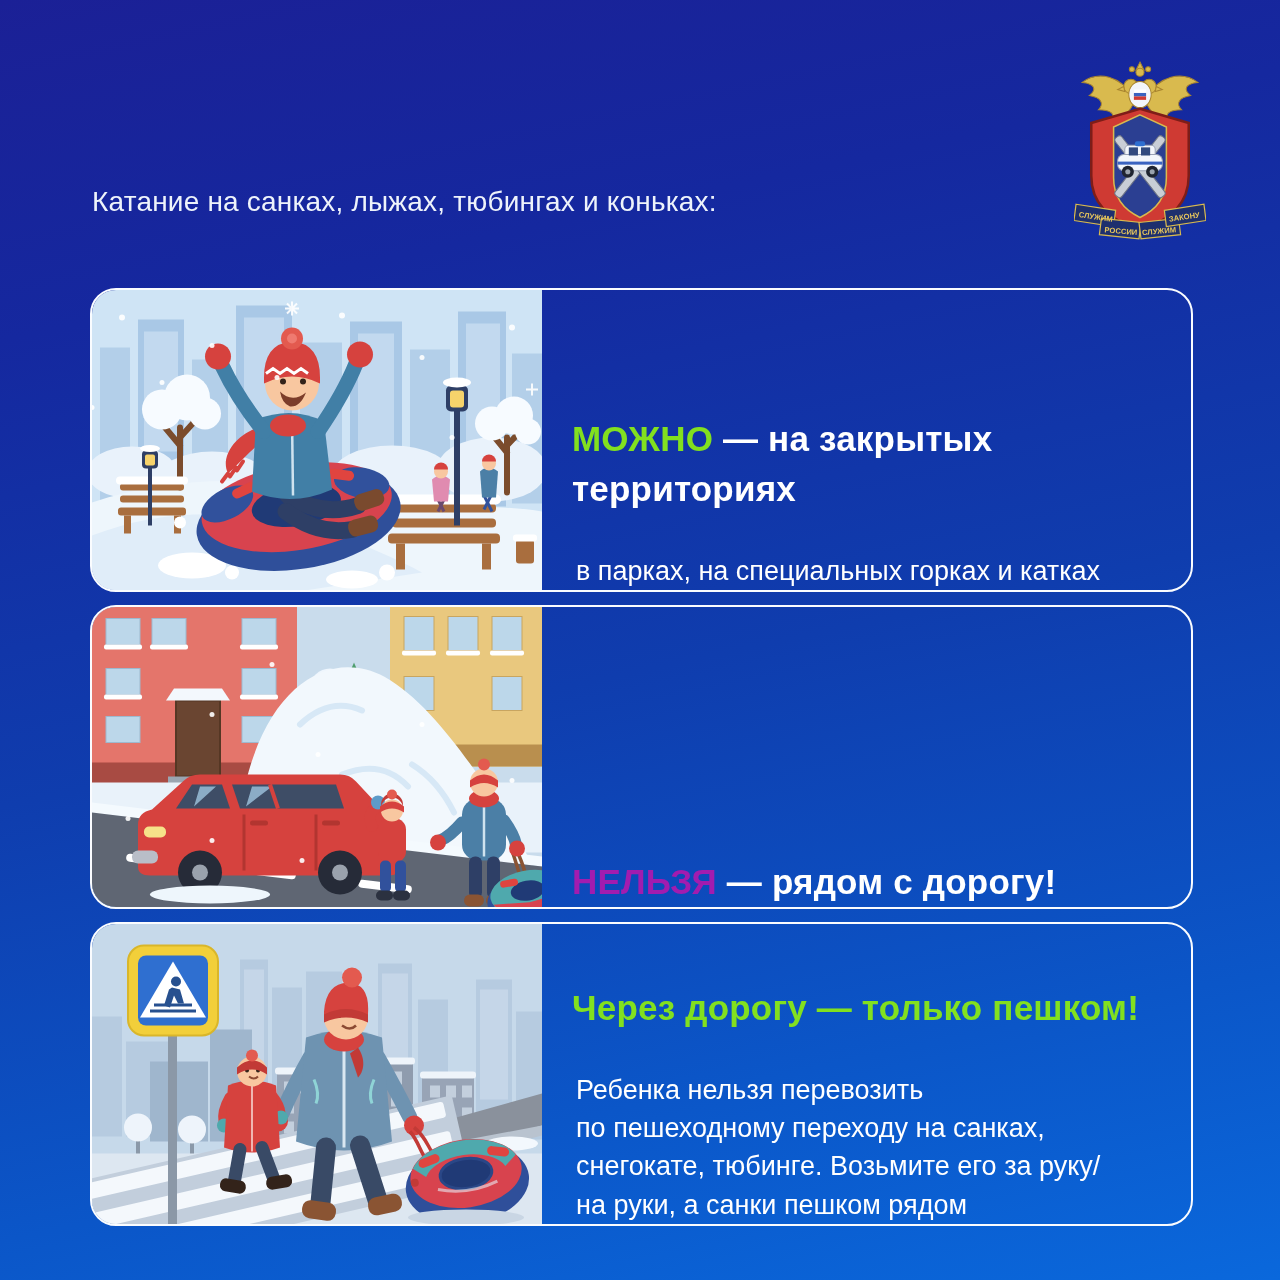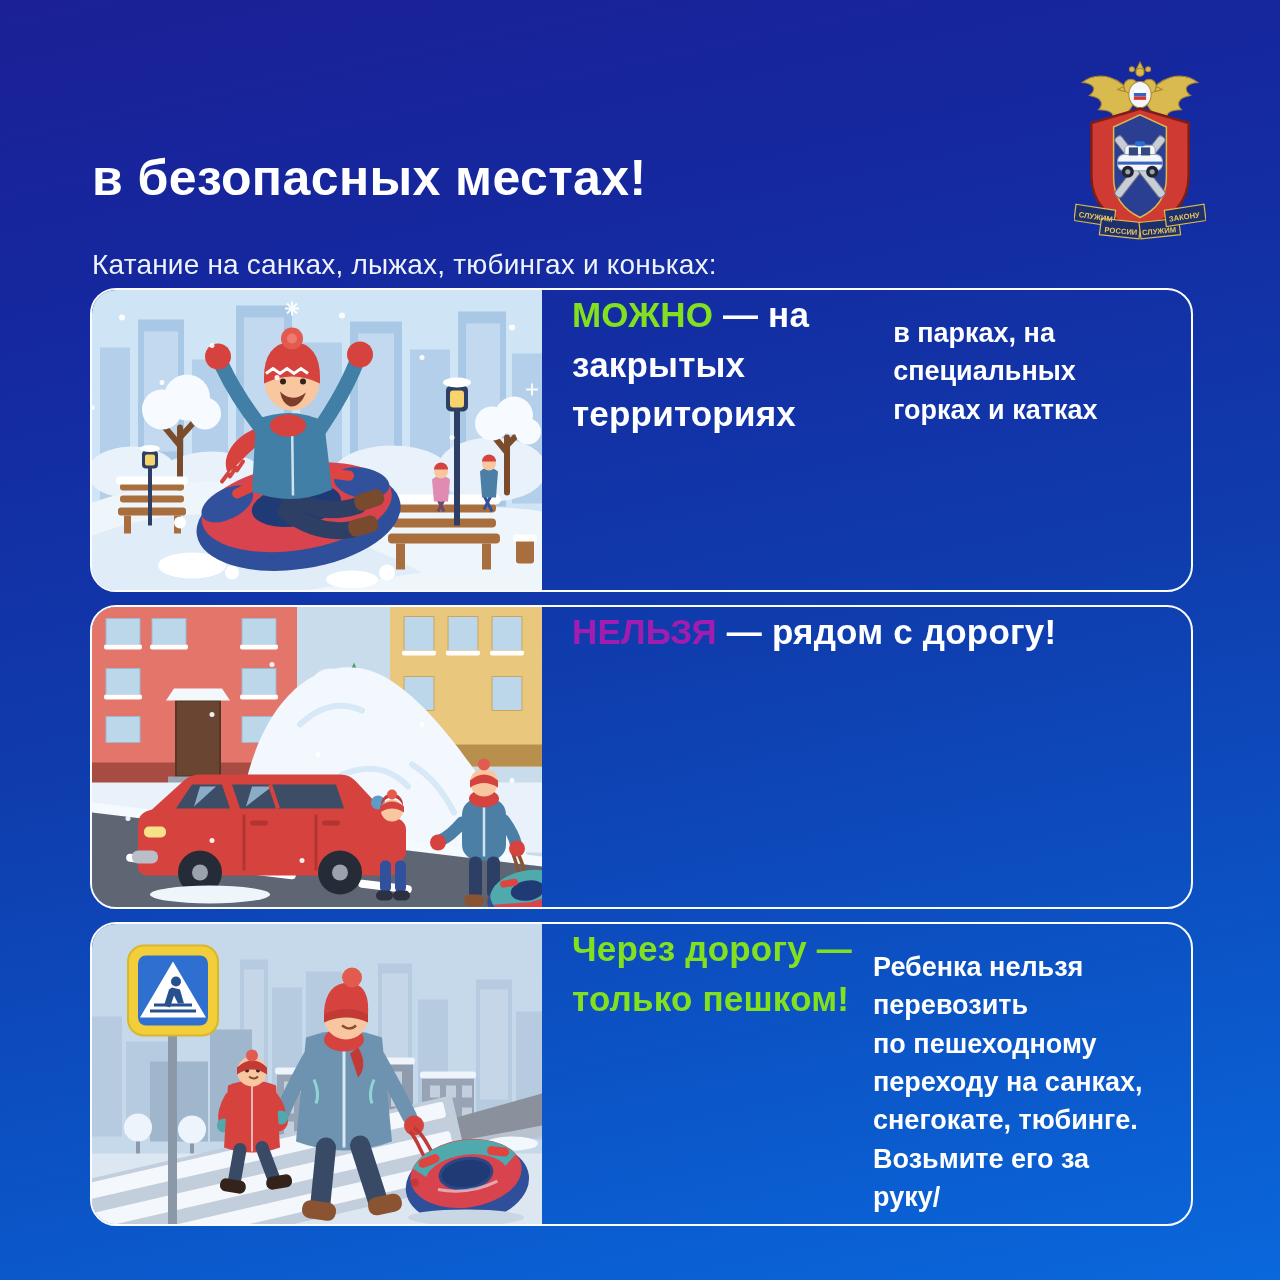--- a/index.html
+++ b/index.html
@@ -12,32 +12,32 @@
   .title{font-size:50px;font-weight:800;line-height:1.26;letter-spacing:.4px;margin:0;}
   .subtitle{font-size:28px;font-weight:500;margin:39px 0 0 0;color:#eef3fb;letter-spacing:.2px;}
   .emblem{position:absolute;right:74px;top:56px;width:132px;height:182px;}
   .cards{position:absolute;left:90px;top:288px;width:1103px;display:flex;flex-direction:column;gap:13px;}
   .card{
     height:304px;border:2.5px solid #fafcff;border-radius:26px;overflow:hidden;
     display:flex;background:transparent;box-sizing:border-box;
   }
   .card-art{width:450px;flex:none;height:100%;}
   .card-art svg{display:block;width:100%;height:100%;}
-  .card-text{flex:1;display:flex;flex-direction:row;justify-content:space-between;padding:0 34px 0 30px;color:#ffffff;}
+  .card-text{flex:1;display:flex;flex-direction:column;justify-content:flex-end;padding:0 34px 0 30px;color:#ffffff;gap:14px;}
   .card-heading{font-size:35px;font-weight:bold;line-height:1.42;margin:0;max-width:575px;letter-spacing:.2px;}
-  .card-body{font-size:27px;font-weight:700;line-height:1.42;margin:24px 0 0 15px;white-space:pre-line;max-width:590px;}
+  .card-body{font-size:27px;font-weight:400;line-height:1.42;margin:24px 0 0 4px;white-space:pre-line;max-width:590px;}
   .card-body:empty{display:none;}
   .hl{font-weight:bold;}
   svg text.ribbon-t{font-family:"Liberation Sans","DejaVu Sans",sans-serif;font-weight:bold;fill:#e7c65c;}
 </style>
 </head>
 <body>
 
 <div class="header">
-  <h1 class="title"><br><span>в безопасных местах!</span></h1>
+  <h1 class="title"><br></h1>
   <p class="subtitle">Катание на санках, лыжах, тюбингах и коньках:</p>
 </div>
 
 <div class="emblem" title="Эмблема Госавтоинспекции МВД России">
   <svg viewBox="0 0 130 182">
 
     <g stroke="#a8842f" stroke-width="1" fill="#d9ba4e">
       <path d="M58,40 C46,20 24,14 8,26 C20,27 23,33 15,39 C27,41 30,47 24,53 C36,53 41,57 37,63 C46,63 53,57 58,48 Z"></path>
       <path d="M72,40 C84,20 106,14 122,26 C110,27 107,33 115,39 C103,41 100,47 106,53 C94,53 89,57 93,63 C84,63 77,57 72,48 Z"></path>
       <circle cx="56" cy="30" r="7"></circle>

